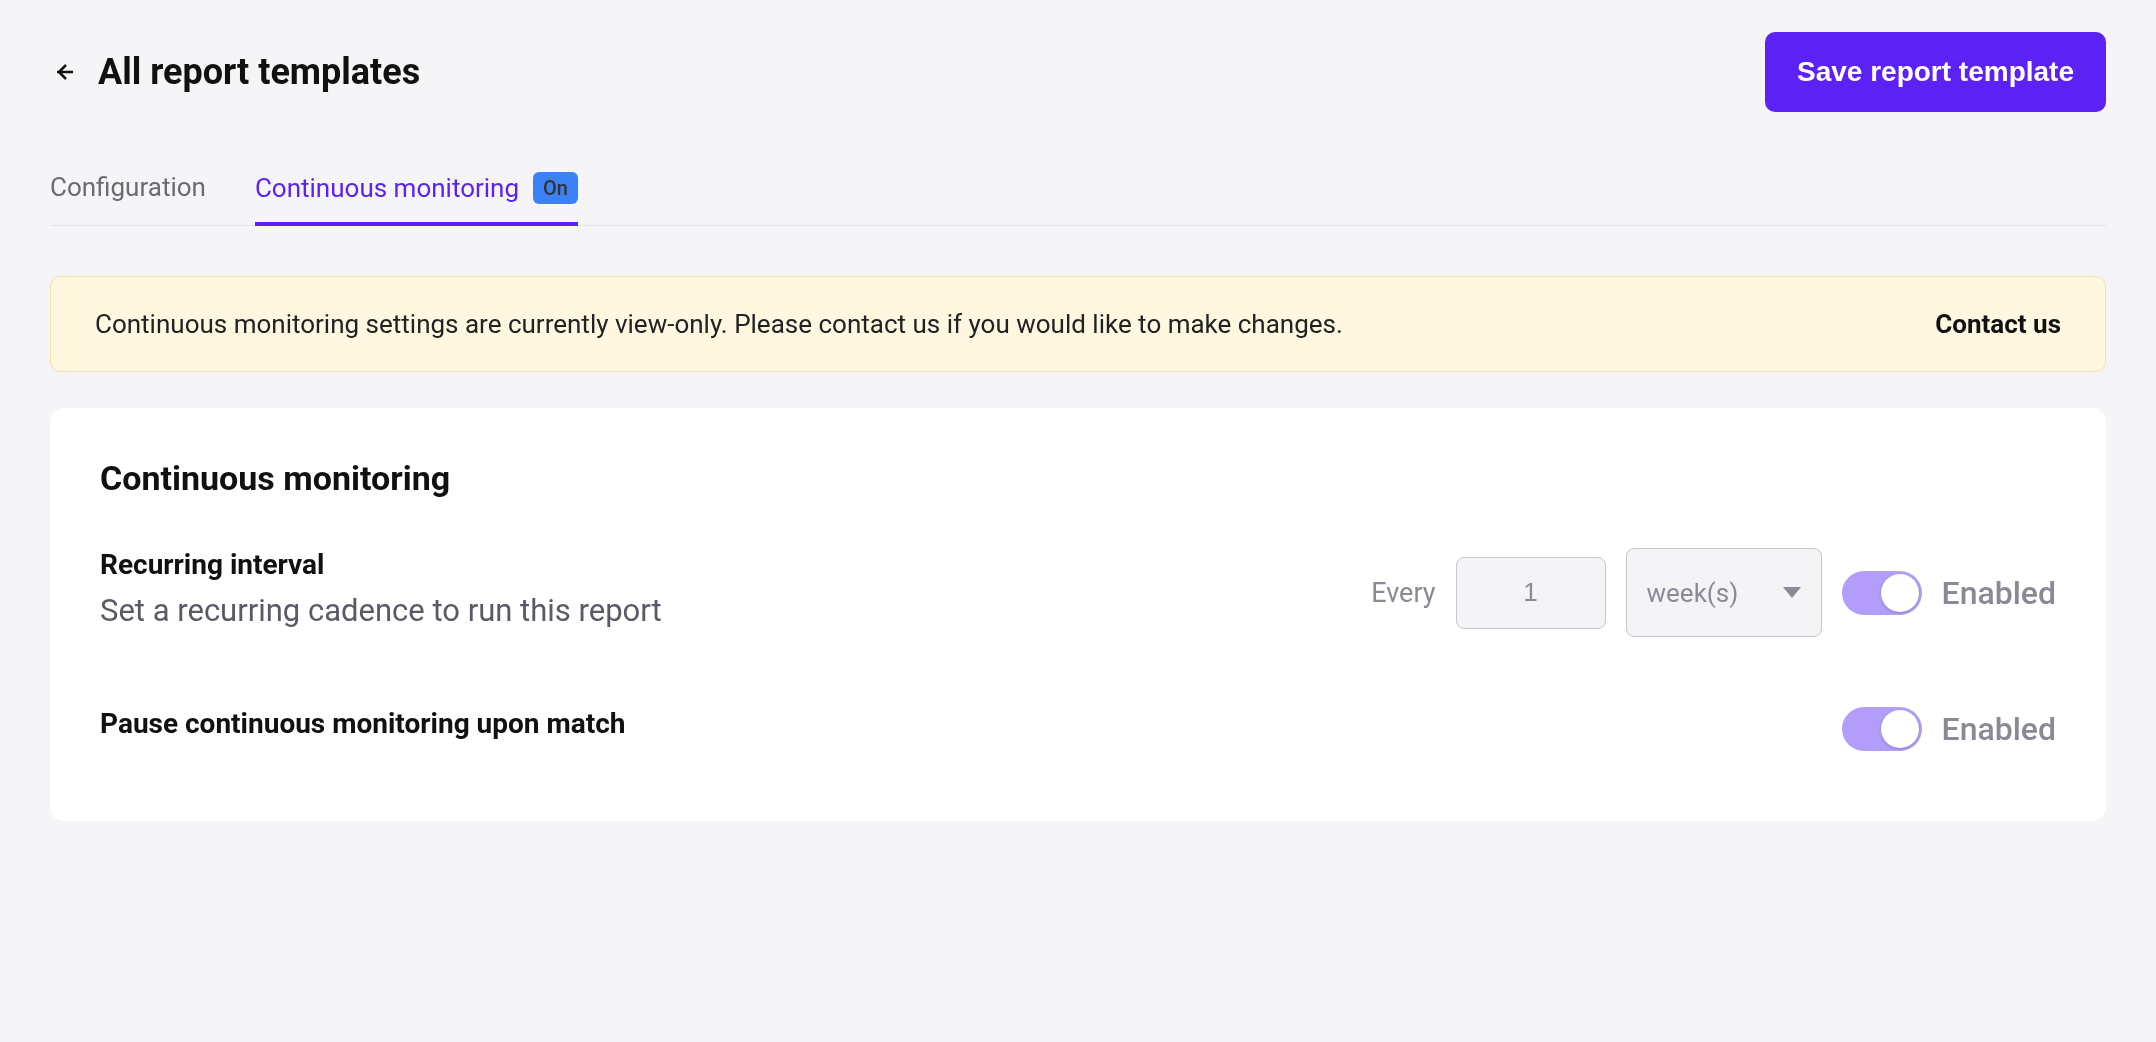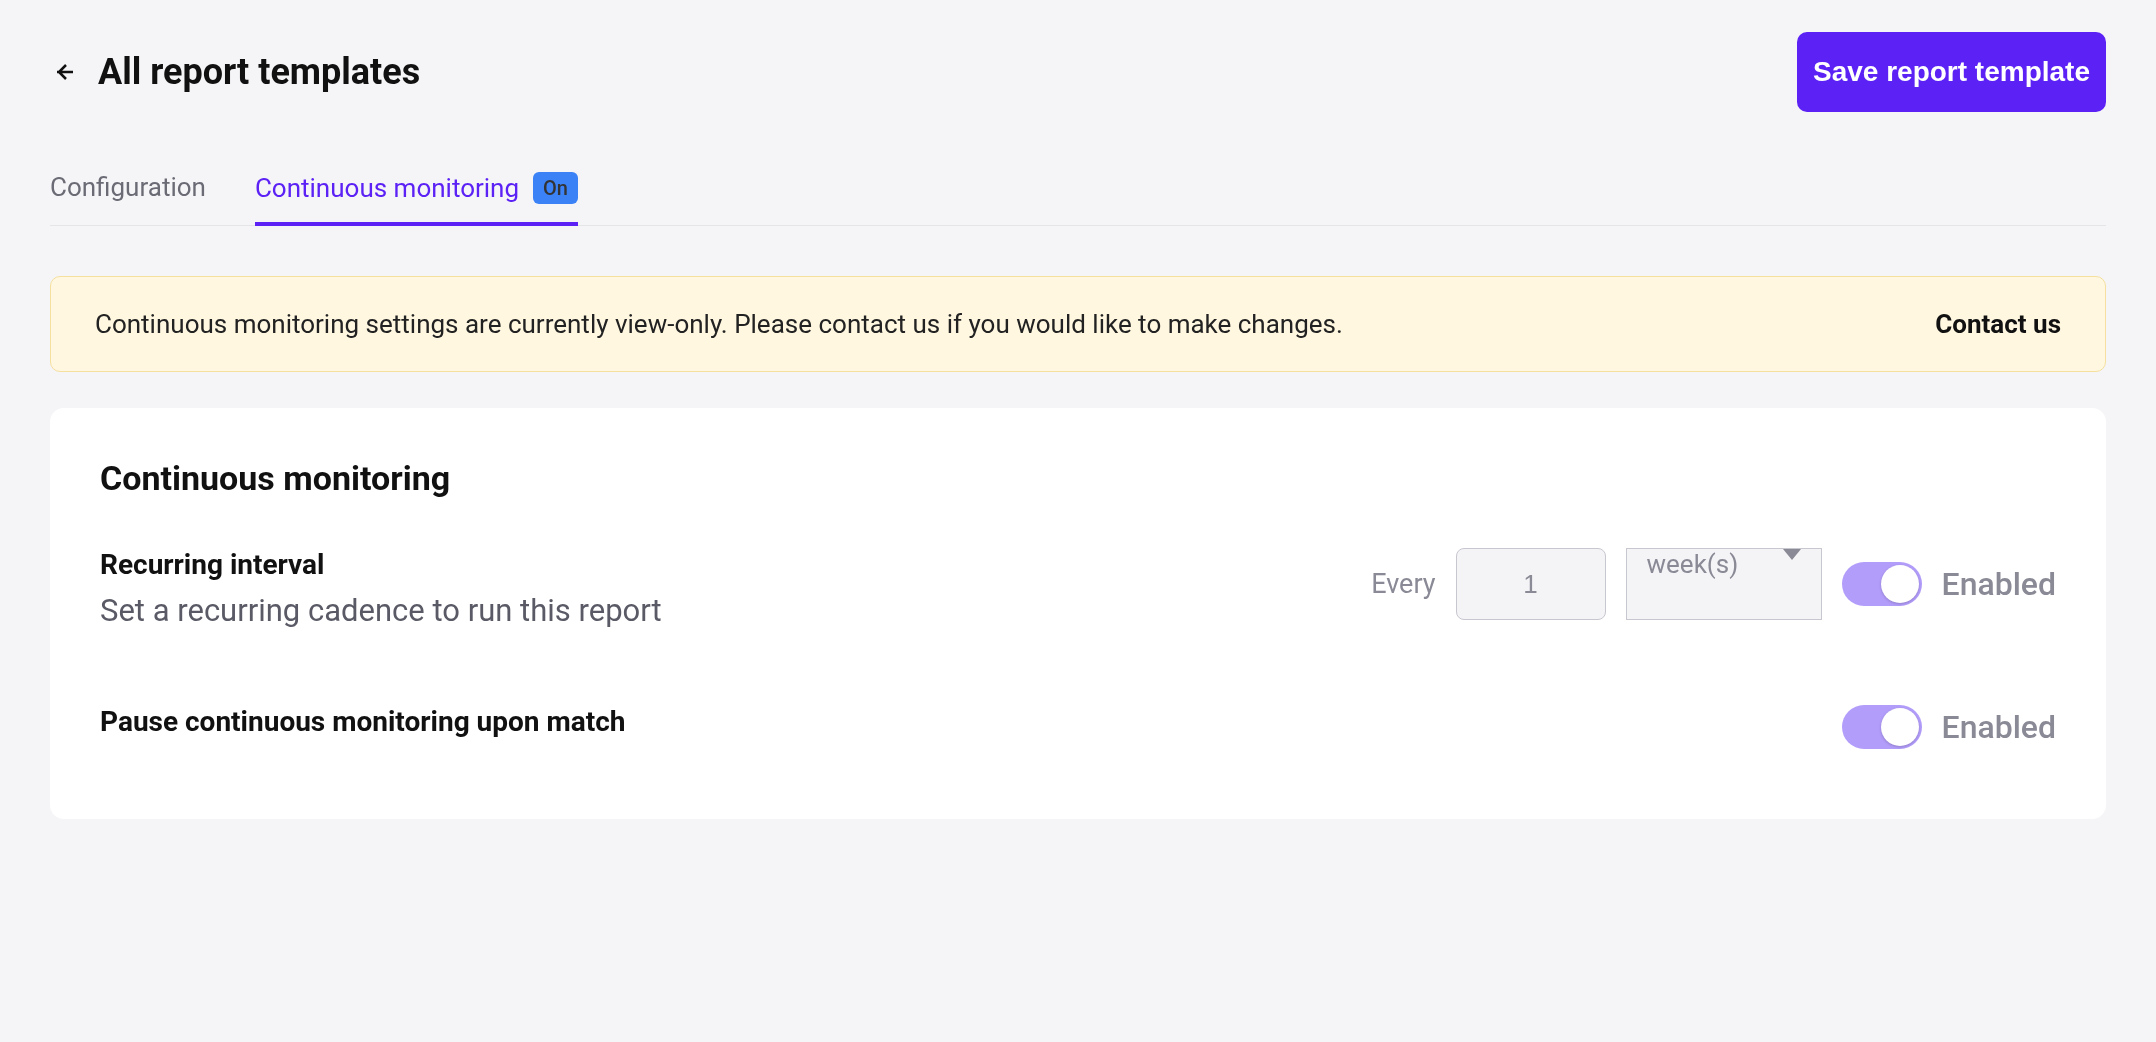--- a/index.html
+++ b/index.html
@@ -36,21 +36,21 @@
   .page-title {
     font-size: 36px;
     font-weight: 700;
     color: #111;
   }
   .save-btn {
     background: #5b21f5;
     color: #fff;
     border: none;
     border-radius: 10px;
-    padding: 24px 16px;
+    padding: 24px 32px;
     font-size: 28px;
     font-weight: 700;
     cursor: pointer;
   }
   .tabs {
     display: flex;
     align-items: flex-start;
     gap: 49px;
     border-bottom: 1px solid #e5e5e8;
     margin-bottom: 50px;
@@ -142,25 +142,26 @@
     border: 1.5px solid #c7c7d0;
     border-radius: 8px;
     background: #f4f4f7;
     font-size: 26px;
     color: #8a8a96;
     text-align: center;
     outline: none;
   }
   .select-box {
     width: 196px;
-    height: 72px;
+    height: 89px;
     border: 1.5px solid #c7c7d0;
-    border-radius: 0;
+    border-radius: 8px;
     background: #f4f4f7;
     display: flex;
+    align-items: center;
     justify-content: space-between;
     padding: 0 20px;
     font-size: 26px;
     color: #8a8a96;
     cursor: pointer;
   }
   .chevron {
     width: 0; height: 0;
     border-left: 9px solid transparent;
     border-right: 9px solid transparent;

